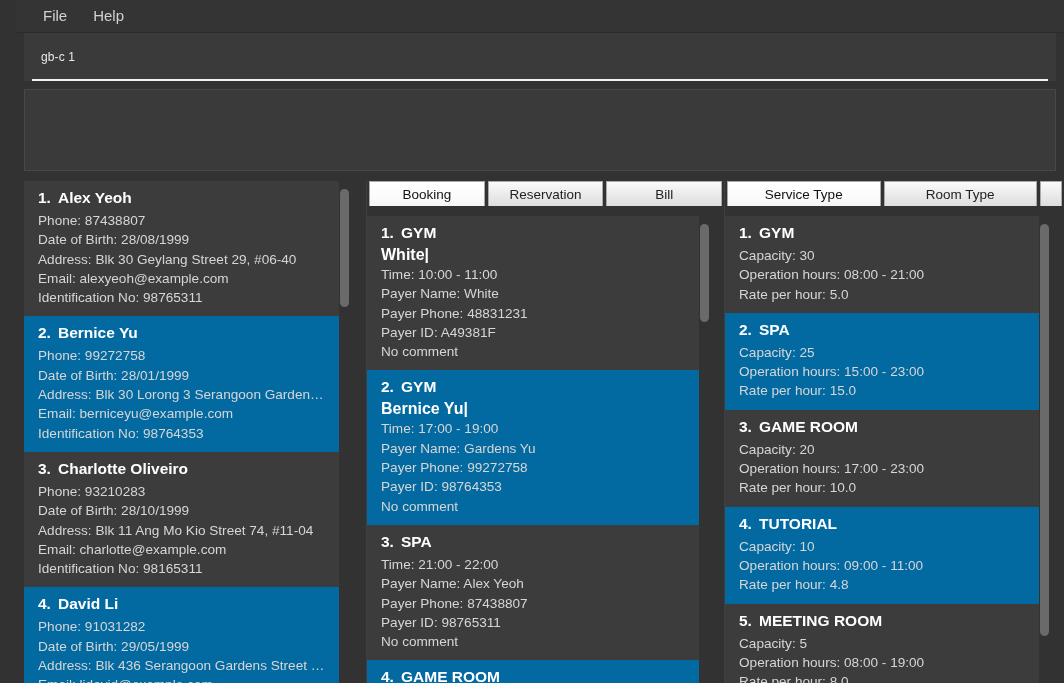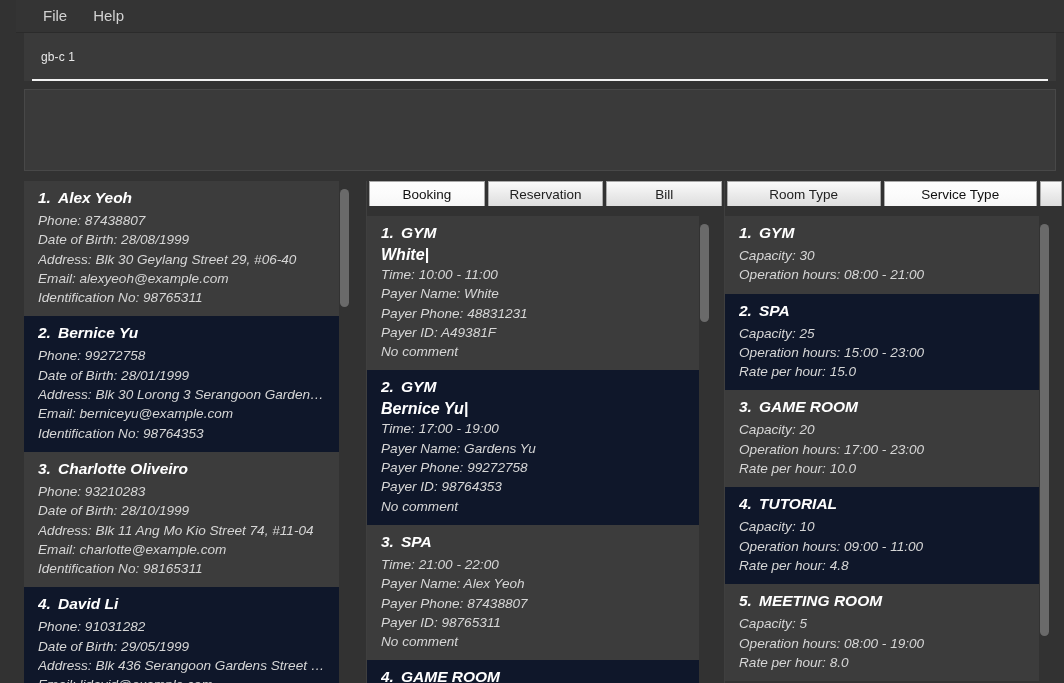--- a/index.html
+++ b/index.html
@@ -147,23 +147,22 @@
     height: 100%;
     overflow: hidden;
     padding-right: 22px;
   }
   .panel-left .list { padding-right: 18px; }
 
   .card {
     background: #3c3c3c;
     padding: 8px 12px 9px 14px;
     color: #dcdcdc;
-    font-style: italic;
-  }
-  .card.alt { background: #0f172a; }
+  }
+  .card.alt { background: #0369a1; }
 
   .card-title {
     font-size: 15.5px;
     font-weight: bold;
     color: #ffffff;
     margin-bottom: 4px;
     white-space: nowrap;
     overflow: hidden;
   }
   .card-title .idx {
@@ -334,33 +333,34 @@
 
         </div>
         <div class="scrollbar">
           <div class="thumb" style="top:8px;height:98px;"></div>
         </div>
       </div>
     </div>
 
     <div class="panel panel-right">
       <div class="tab-bar">
+        <div class="tab active">Service Type</div>
         <div class="tab">Room Type</div>
-        <div class="tab active">Service Type</div>
         <div class="tab-filler"></div>
       </div>
       <div class="list-area">
         <div class="list">
 
           <div class="card">
             <div class="card-title">
               <span class="idx">1. </span><span>GYM</span>
             </div>
             <div class="card-line">Capacity: 30</div>
             <div class="card-line">Operation hours: 08:00 - 21:00</div>
+            <div class="card-line">Rate per hour: 5.0</div>
           </div>
 
           <div class="card alt">
             <div class="card-title">
               <span class="idx">2. </span><span>SPA</span>
             </div>
             <div class="card-line">Capacity: 25</div>
             <div class="card-line">Operation hours: 15:00 - 23:00</div>
             <div class="card-line">Rate per hour: 15.0</div>
           </div>

